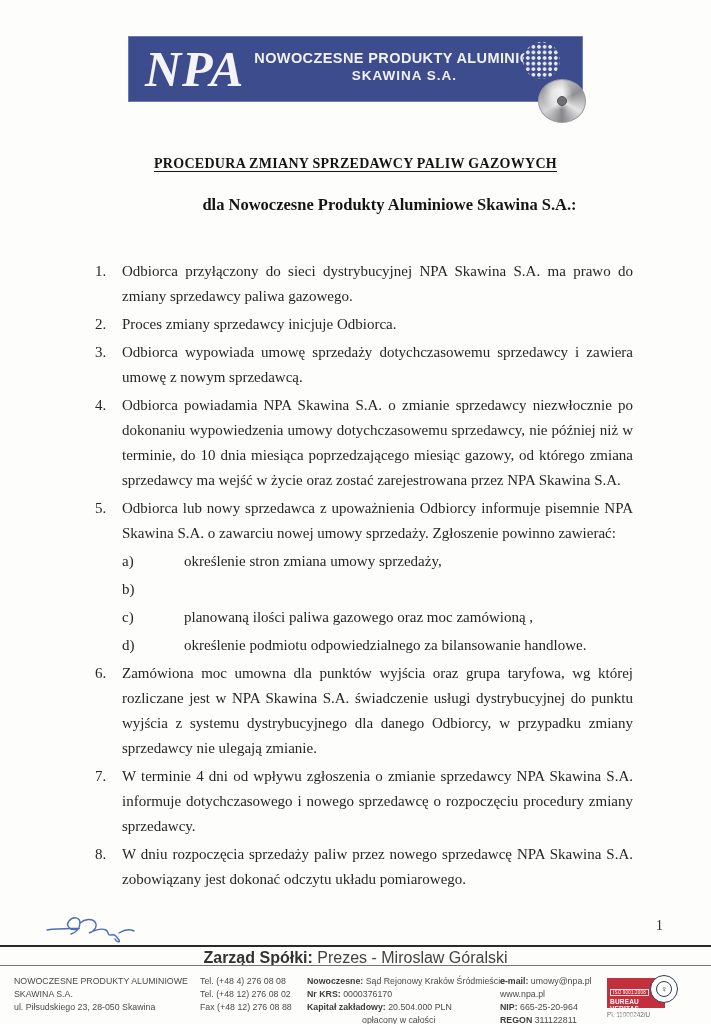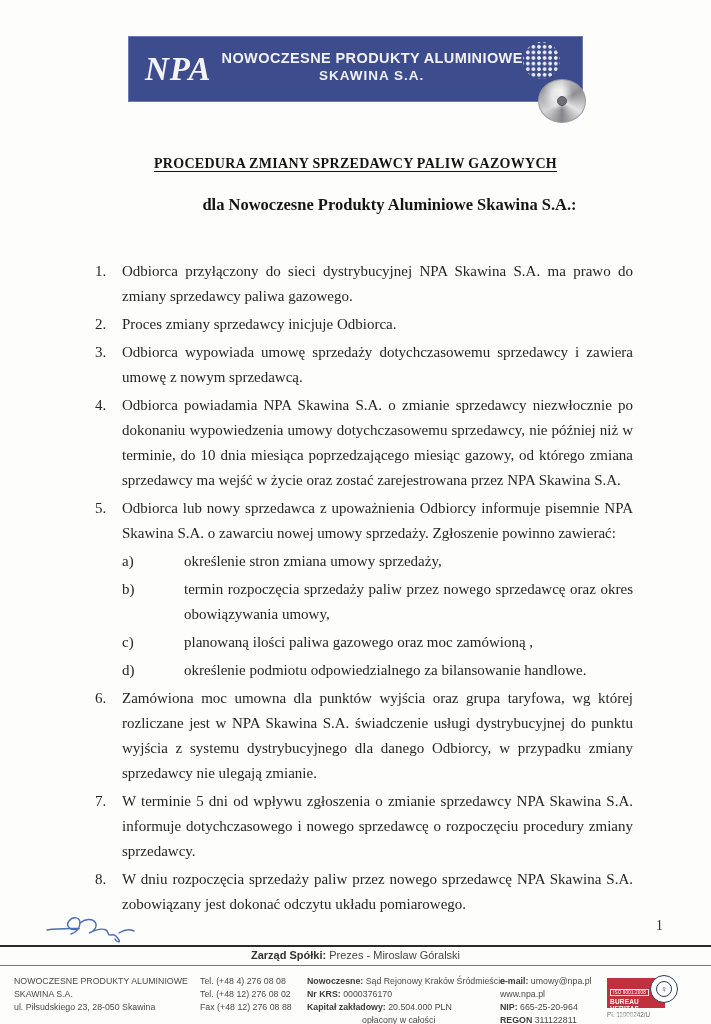--- a/index.html
+++ b/index.html
@@ -16,21 +16,21 @@
   .banner {
     position:absolute; top:36px; left:128px;
     width:455px; height:66px;
     background:#3d4c8c;
     border:1px solid #6d7ab0;
     display:flex; align-items:center;
   }
   .npa-logo {
     font-family:"Liberation Serif", serif;
     font-style:italic; font-weight:bold;
-    font-size:33px; color:#f4f4f6;
+    font-size:50px; color:#f4f4f6;
     margin-left:16px; letter-spacing:1px;
     line-height:60px;
   }
   .banner-text {
     margin-left:10px; margin-top:-6px;
     text-align:center; color:#f1f1f4;
     font-family:"Liberation Sans", sans-serif;
     font-weight:bold; width:300px;
   }
   .banner-line1 { font-size:14.5px; letter-spacing:0.4px; white-space:nowrap; }
@@ -87,21 +87,21 @@
   
   .signature { position:absolute; left:45px; top:911px; }
   .page-number {
     position:absolute; right:48px; top:917px;
     font-size:14.5px; color:#333;
   }
   .rule-top { position:absolute; top:945px; left:0; width:711px; border-top:2px solid #2a2a2a; }
   .board-line {
     position:absolute; top:949px; left:0; width:100%;
     text-align:center; font-family:"Liberation Sans", sans-serif;
-    font-size:11px; color:#444;
+    font-size:16px; color:#444;
   }
   .board-line .b { font-weight:bold; color:#333; }
   .rule-bottom { position:absolute; top:965px; left:0; width:711px; border-top:1px solid #777; }
 
   .fcol {
     position:absolute; top:975px;
     font-family:"Liberation Sans", sans-serif;
     font-size:8.8px; line-height:13px; color:#4a4a4a;
     white-space:nowrap;
   }
@@ -181,39 +181,38 @@
     <span class="num">5.</span>
     <span class="txt">Odbiorca lub nowy sprzedawca z upoważnienia Odbiorcy informuje pisemnie  NPA Skawina S.A.  o zawarciu nowej umowy sprzedaży. Zgłoszenie powinno zawierać:</span>
   </div>
 
   <div class="subli">
     <span class="sublabel">a)</span>
     <span class="subtxt">określenie stron zmiana umowy sprzedaży,</span>
   </div>
   <div class="subli">
     <span class="sublabel">b)</span>
-    <span class="subtxt">termin rozpoczęcia sprzedaży paliw przez nowego sprzedawcę oraz okres obowiązywania umowy,</span>
   </div>
   <div class="subli">
     <span class="sublabel">c)</span>
     <span class="subtxt">planowaną ilości paliwa gazowego oraz moc zamówioną ,</span>
   </div>
   <div class="subli">
     <span class="sublabel">d)</span>
     <span class="subtxt">określenie podmiotu odpowiedzialnego za bilansowanie handlowe.</span>
   </div>
 
   <div class="li">
     <span class="num">6.</span>
     <span class="txt">Zamówiona moc umowna dla punktów wyjścia oraz grupa taryfowa, wg której rozliczane jest w  NPA Skawina S.A.  świadczenie usługi dystrybucyjnej do punktu wyjścia z systemu dystrybucyjnego dla danego Odbiorcy, w przypadku zmiany sprzedawcy nie ulegają zmianie.</span>
   </div>
 
   <div class="li">
     <span class="num">7.</span>
-    <span class="txt">W terminie 5 dni od wpływu zgłoszenia o zmianie sprzedawcy  NPA Skawina S.A. informuje dotychczasowego i nowego sprzedawcę o rozpoczęciu procedury zmiany sprzedawcy.</span>
+    <span class="txt">W terminie 4 dni od wpływu zgłoszenia o zmianie sprzedawcy  NPA Skawina S.A. informuje dotychczasowego i nowego sprzedawcę o rozpoczęciu procedury zmiany sprzedawcy.</span>
   </div>
 
   <div class="li">
     <span class="num">8.</span>
     <span class="txt">W dniu rozpoczęcia sprzedaży paliw przez nowego sprzedawcę  NPA Skawina S.A. zobowiązany jest dokonać odczytu układu pomiarowego.</span>
   </div>
 
 </div>
 
 <div class="signature">

